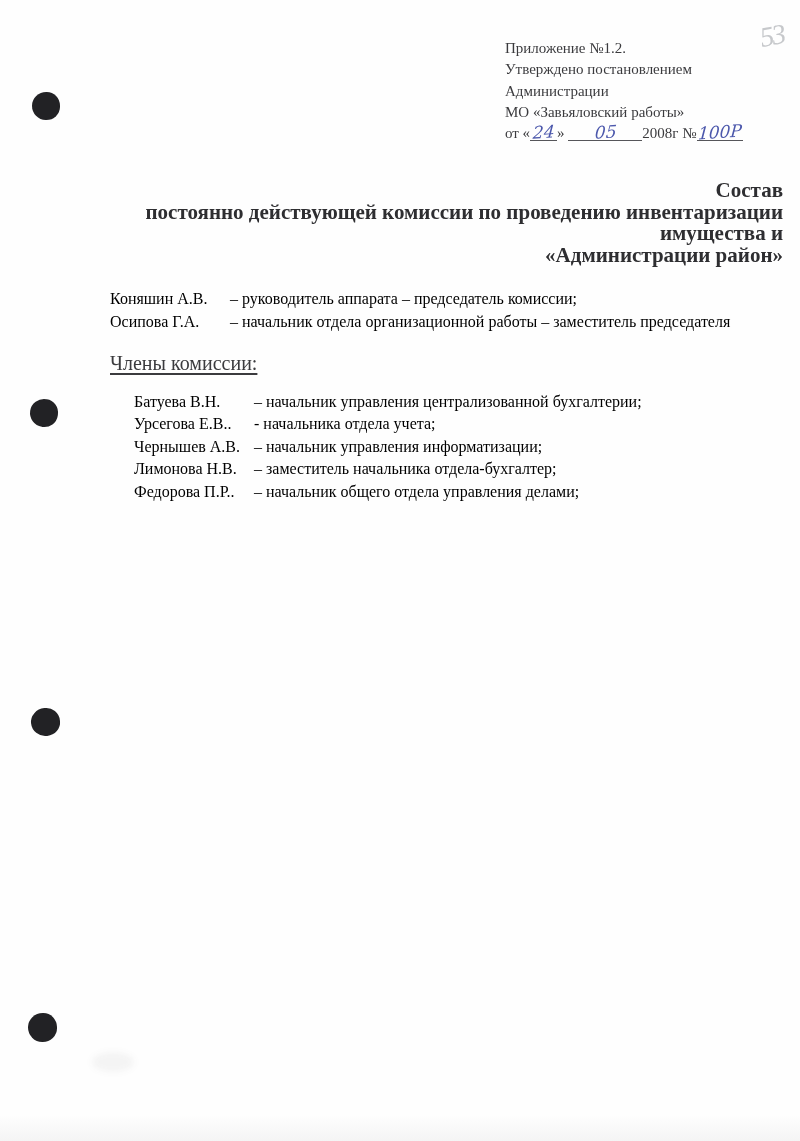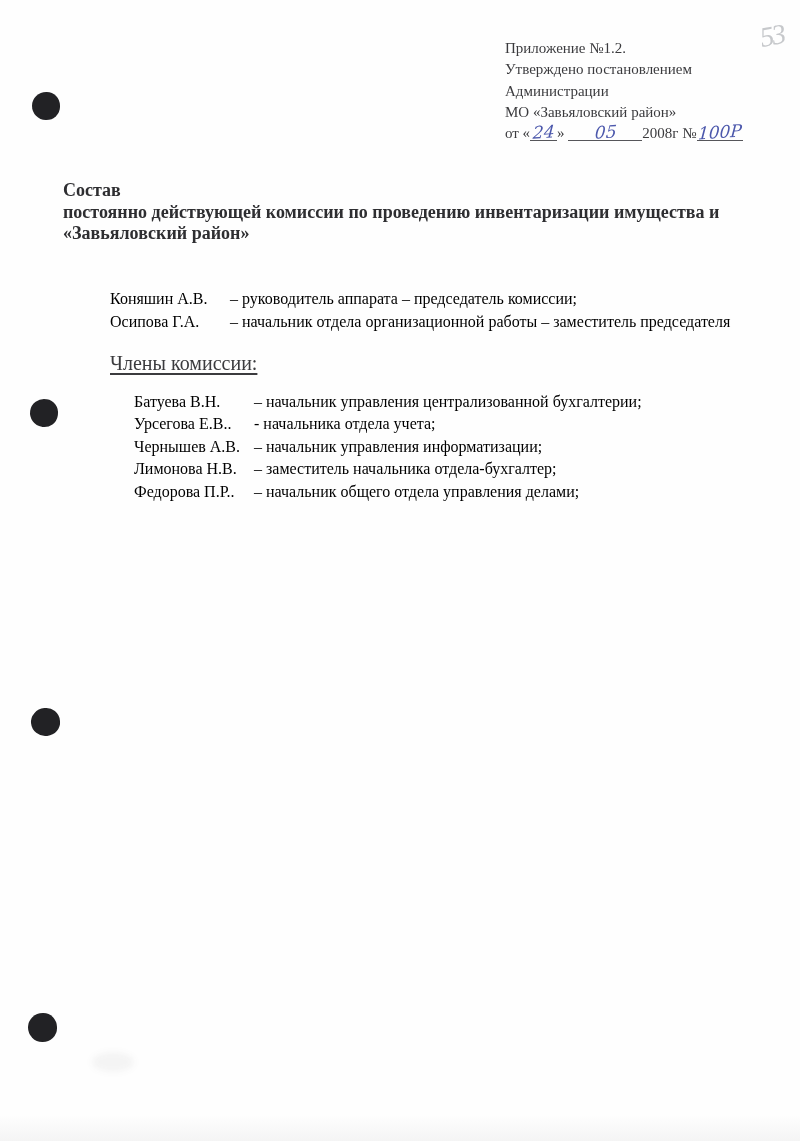--- a/index.html
+++ b/index.html
@@ -74,23 +74,23 @@
     color: #4c58ac;
     font-size: 17px;
     display: inline-block;
     transform: rotate(-4deg) skewX(-8deg);
   }
   
   .title-block {
     position: absolute;
     left: 63px; top: 180px;
     width: 720px;
-    text-align: left;
+    text-align: right;
     font-weight: bold;
-    font-size: 18px;
+    font-size: 21px;
     line-height: 21.6px;
     color: #2e2e31;
   }
   
   .roster {
     position: absolute;
     left: 110px;
     font-size: 16px;
     color: #000000;
   }
@@ -118,31 +118,31 @@
   <div class="punch-dot dot4"></div>
   <div class="smudge"></div>
   <div class="bottom-shade"></div>
 
   <div class="corner-mark">53</div>
 
   <div class="approval">
     <div>Приложение №1.2.</div>
     <div>Утверждено постановлением</div>
     <div>Администрации</div>
-    <div>МО «Завьяловский район»</div>
+    <div>МО «Завьяловский работы»</div>
     <div class="date-line">
       <span>от «</span><span class="blank blank-day"><span class="hw">24</span></span><span>»</span>
       <span class="blank blank-month"><span class="hw">05</span></span><span>2008г №</span><span class="blank blank-num"><span class="hw">100Р</span></span>
     </div>
   </div>
 
   <div class="title-block">
     <div>Состав</div>
     <div>постоянно действующей комиссии по проведению инвентаризации имущества и</div>
-    <div>«Завьяловский район»</div>
+    <div>«Администрации район»</div>
   </div>
 
   <div class="roster leadership">
     <div class="row">
       <span class="name">Коняшин А.В.</span>
       <span class="role">– руководитель аппарата – председатель комиссии;</span>
     </div>
     <div class="row">
       <span class="name">Осипова Г.А.</span>
       <span class="role">– начальник отдела организационной работы – заместитель председателя</span>

